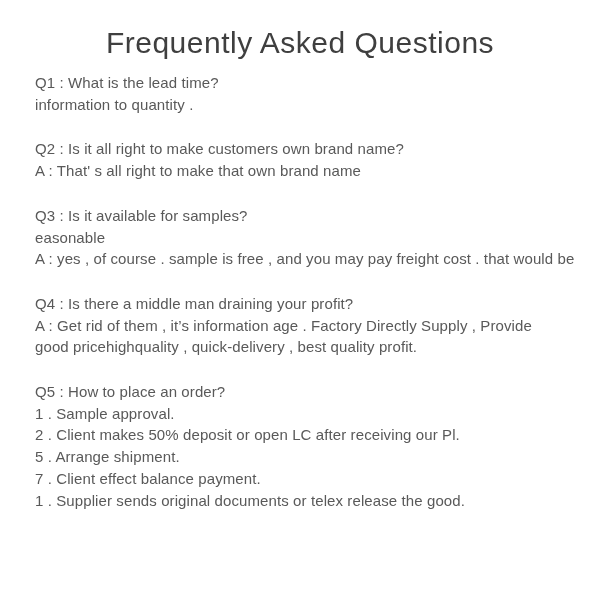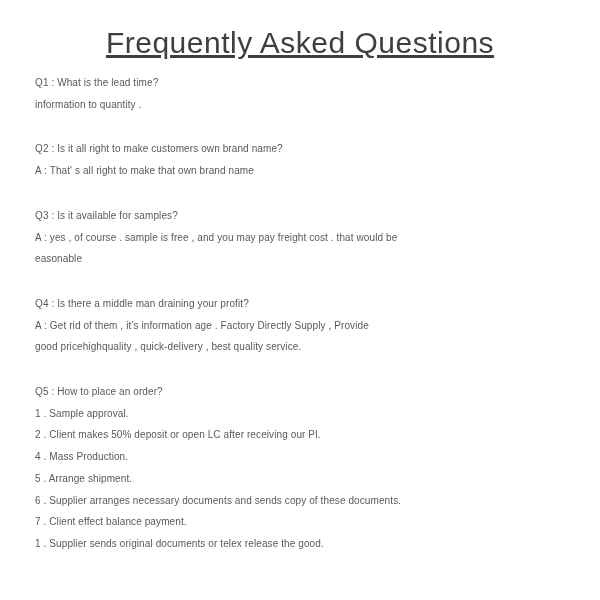--- a/index.html
+++ b/index.html
@@ -20,30 +20,29 @@
     background: #ffffff;
   }
   h1.title {
     margin: 0;
     padding-top: 26px;
     text-align: center;
     font-size: 30px;
     font-weight: 500;
     letter-spacing: 0.5px;
     color: #3f3f3f;
-    text-decoration: underline;
   }
   .faq-list {
     padding: 12px 18px 0 35px;
   }
   .faq-block {
     margin: 0 0 23px 0;
   }
   .faq-line {
-    font-size: 10px;
+    font-size: 15px;
     line-height: 21.7px;
     color: #595959;
     letter-spacing: 0.1px;
     white-space: pre-wrap;
   }
 </style>
 </head>
 <body>
 
 <div class="page">
@@ -52,32 +51,30 @@
       <section class="faq-block">
         <div class="faq-line">Q1 : What is the lead time?</div>
         <div class="faq-line">information to quantity .</div>
       </section>
       <section class="faq-block">
         <div class="faq-line">Q2 : Is it all right to make customers own brand name?</div>
         <div class="faq-line">A : That' s all right to make that own brand name</div>
       </section>
       <section class="faq-block">
         <div class="faq-line">Q3 : Is it available for samples?</div>
+        <div class="faq-line">easonable</div>
         <div class="faq-line">A : yes , of course . sample is free , and you may pay freight cost . that would be</div>
-        <div class="faq-line">easonable</div>
       </section>
       <section class="faq-block">
         <div class="faq-line">Q4 : Is there a middle man draining your profit?</div>
         <div class="faq-line">A : Get rid of them , it’s information age . Factory Directly Supply , Provide</div>
-        <div class="faq-line">good pricehighquality , quick-delivery , best quality service.</div>
+        <div class="faq-line">good pricehighquality , quick-delivery , best quality profit.</div>
       </section>
       <section class="faq-block">
         <div class="faq-line">Q5 : How to place an order?</div>
         <div class="faq-line">1 . Sample approval.</div>
         <div class="faq-line">2 . Client makes 50% deposit or open LC after receiving our Pl.</div>
-        <div class="faq-line">4 . Mass Production.</div>
         <div class="faq-line">5 . Arrange shipment.</div>
-        <div class="faq-line">6 . Supplier arranges necessary documents and sends copy of these documents.</div>
         <div class="faq-line">7 . Client effect balance payment.</div>
         <div class="faq-line">1 . Supplier sends original documents or telex release the good.</div>
       </section>
     </div>
 </div>
 
 </body></html>

